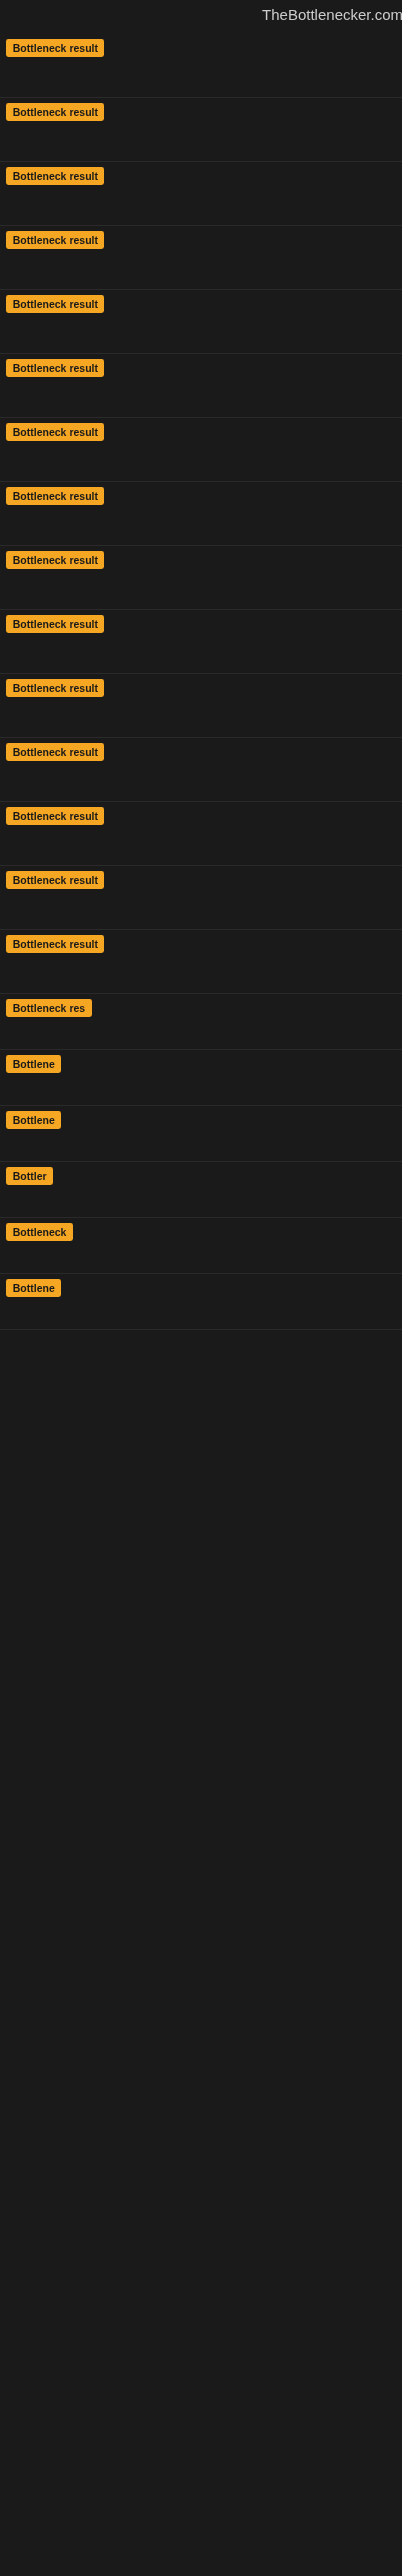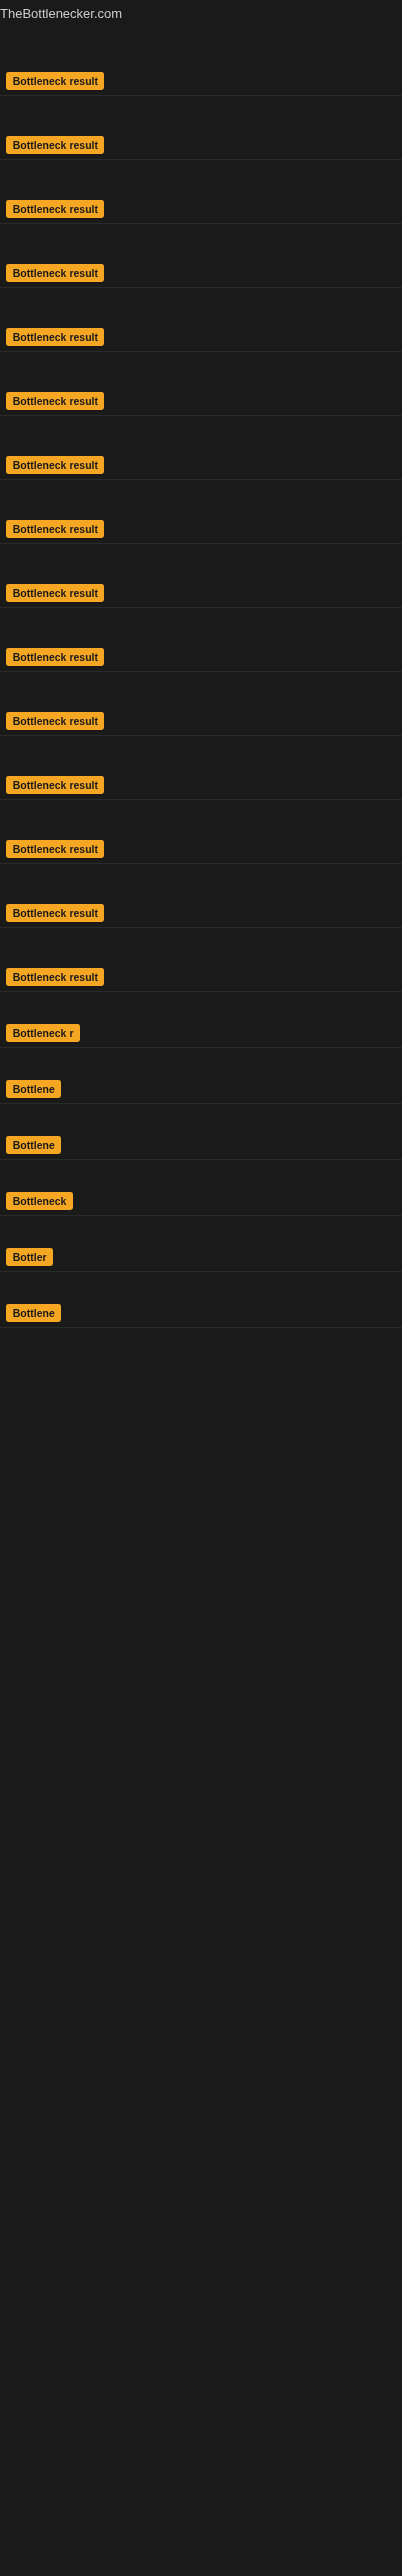--- a/index.html
+++ b/index.html
@@ -8,44 +8,44 @@
       box-sizing: border-box;
     }
     body {
       width: 403px;
       min-height: 2576px;
       background-color: #1a1a1a;
       font-family: Arial, sans-serif;
       position: relative;
     }
     .site-title {
-      text-align: left;
+      text-align: right;
       color: #cccccc;
-      font-size: 13px;
+      font-size: 15px;
       padding: 6.4px 0;
       background-color: #1a1a1a;
     }
     .bottleneck-item {
       margin: 4.8px 6.4px;
       display: inline-block;
     }
     .bottleneck-badge {
       background-color: #f5a623;
       color: #1a1a1a;
       font-size: 10.5px;
       font-weight: bold;
       padding: 3.2px 6.4px;
       border-radius: 2.4px;
       white-space: nowrap;
       display: inline-block;
     }
     .row {
       height: 64px;
       display: flex;
-      align-items: flex-end;
+      align-items: flex-start;
       border-bottom: 0.8px solid #2a2a2a;
     }
     .row-narrow {
       height: 56px;
     }
     .items-container {
       padding-top: 4px;
     }
   </style>
 </head>
@@ -140,50 +140,50 @@
       <span class="bottleneck-badge">Bottleneck result</span>
     </div>
   </div>
 
   <div class="row">
     <div class="bottleneck-item">
       <span class="bottleneck-badge">Bottleneck result</span>
     </div>
   </div>
 
+  <div class="row row-narrow">
+    <div class="bottleneck-item">
+      <span class="bottleneck-badge">Bottleneck res</span>
+    </div>
+  </div>
 
 
-  <div class="row row-narrow">
-    <div class="bottleneck-item">
-      <span class="bottleneck-badge">Bottleneck r</span>
-    </div>
-  </div>
 
   <div class="row row-narrow">
     <div class="bottleneck-item">
       <span class="bottleneck-badge">Bottlene</span>
     </div>
   </div>
 
 
   <div class="row row-narrow">
     <div class="bottleneck-item">
       <span class="bottleneck-badge">Bottlene</span>
     </div>
   </div>
 
   <div class="row row-narrow">
     <div class="bottleneck-item">
-      <span class="bottleneck-badge">Bottleneck</span>
+      <span class="bottleneck-badge">Bottler</span>
     </div>
   </div>
 
   <div class="row row-narrow">
     <div class="bottleneck-item">
-      <span class="bottleneck-badge">Bottler</span>
+      <span class="bottleneck-badge">Bottleneck</span>
     </div>
   </div>
 
 
   <div class="row row-narrow">
     <div class="bottleneck-item">
       <span class="bottleneck-badge">Bottlene</span>
     </div>
   </div>
 

